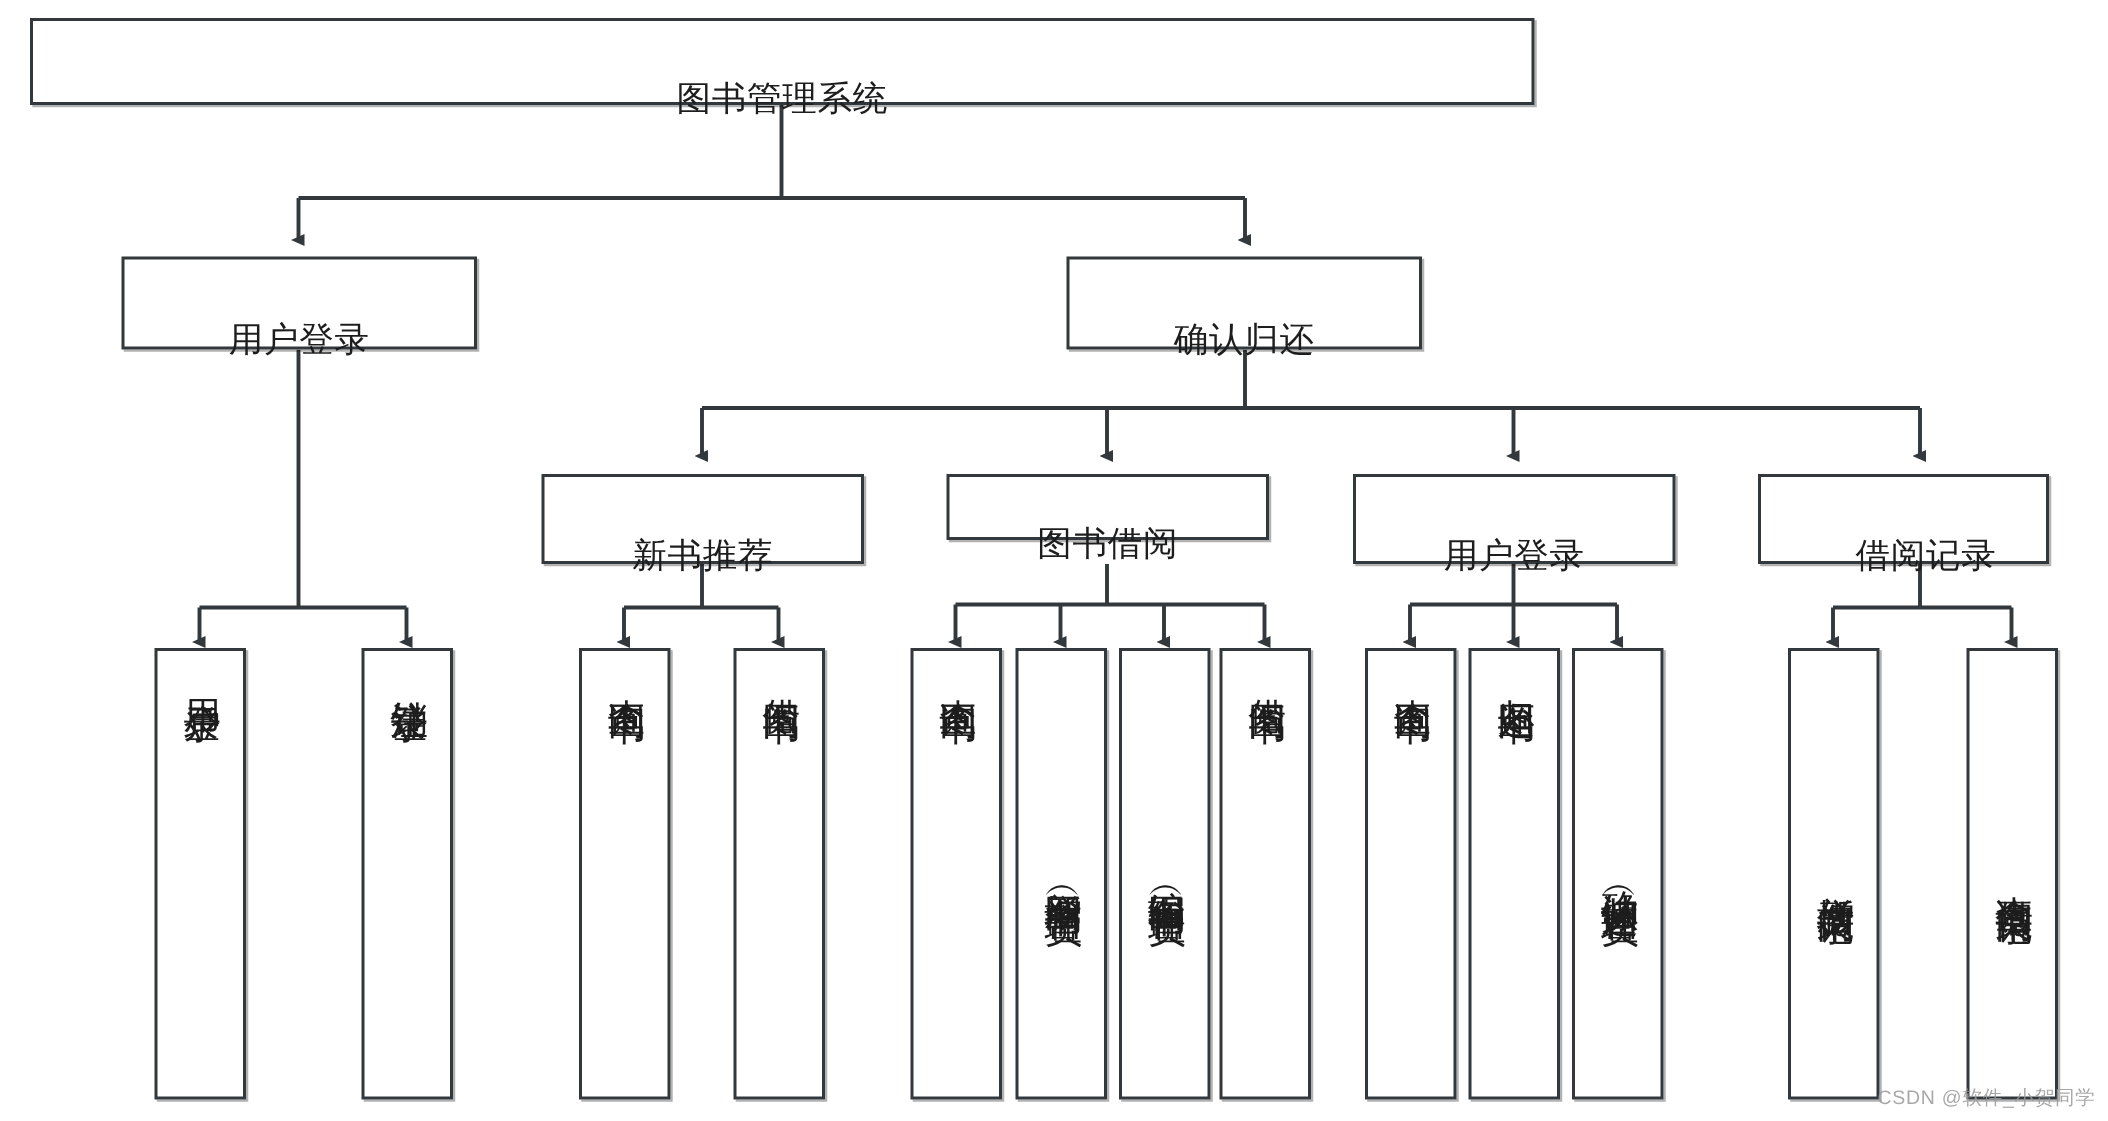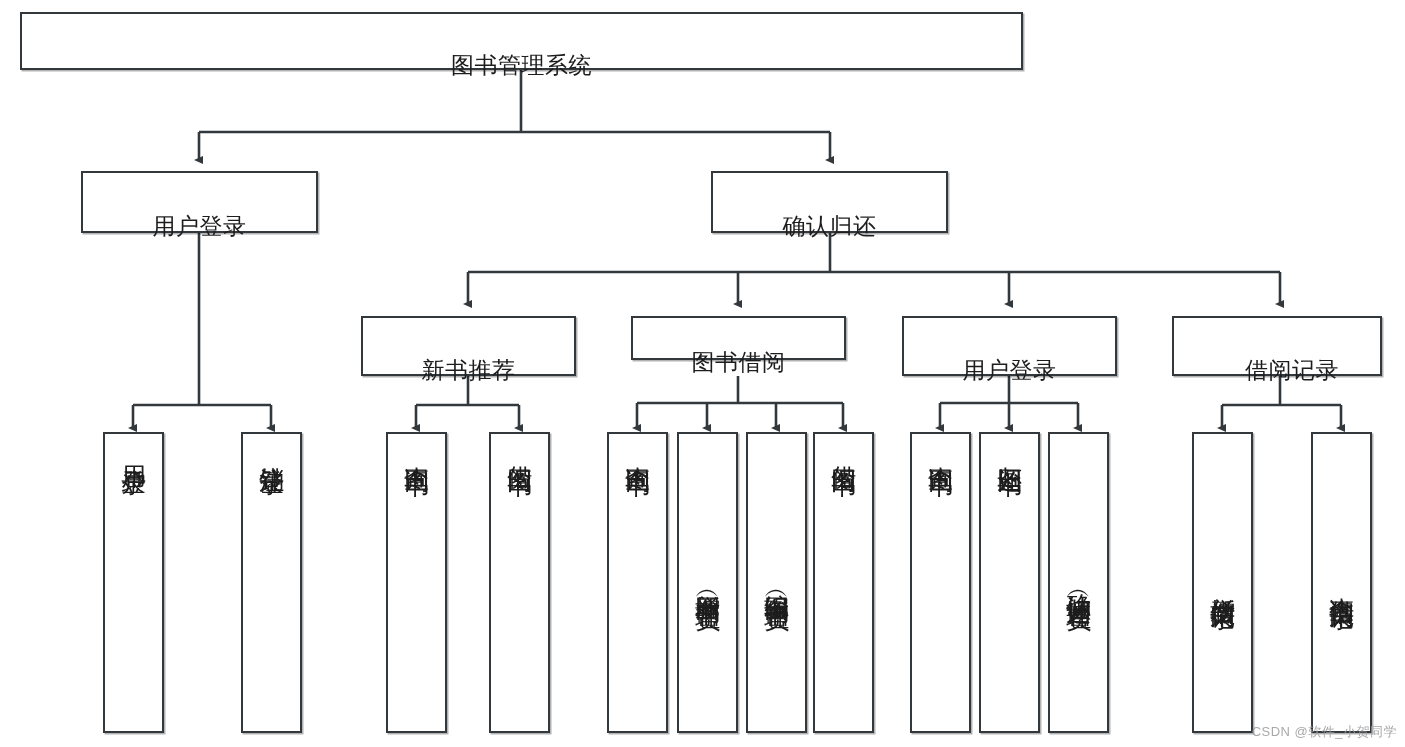--- a/index.html
+++ b/index.html
@@ -145,21 +145,21 @@
 
   <div class="node horiz" style="left:361px; top:316px; width:215px; height:60px;">
     <span class="lbl">新书推荐</span>
   </div>
   <div class="node horiz" style="left:631px; top:316px; width:215px; height:44px;">
     <span class="lbl">图书借阅</span>
   </div>
   <div class="node horiz" style="left:902px; top:316px; width:215px; height:60px;">
     <span class="lbl">用户登录</span>
   </div>
-  <div class="node horiz" style="left:1172px; top:316px; width:210px; height:60px;padding-left:30px;">
+  <div class="node horiz" style="left:1172px; top:316px; width:194px; height:60px;padding-left:30px;">
     <span class="lbl">借阅记录</span>
   </div>
 
   <div class="node vert" style="left:103px; top:432px; width:61px; height:301px;">
     <span class="lbl">用户登录</span>
   </div>
   <div class="node vert" style="left:241px; top:432px; width:61px; height:301px;">
     <span class="lbl">注销登录</span>
   </div>
 

